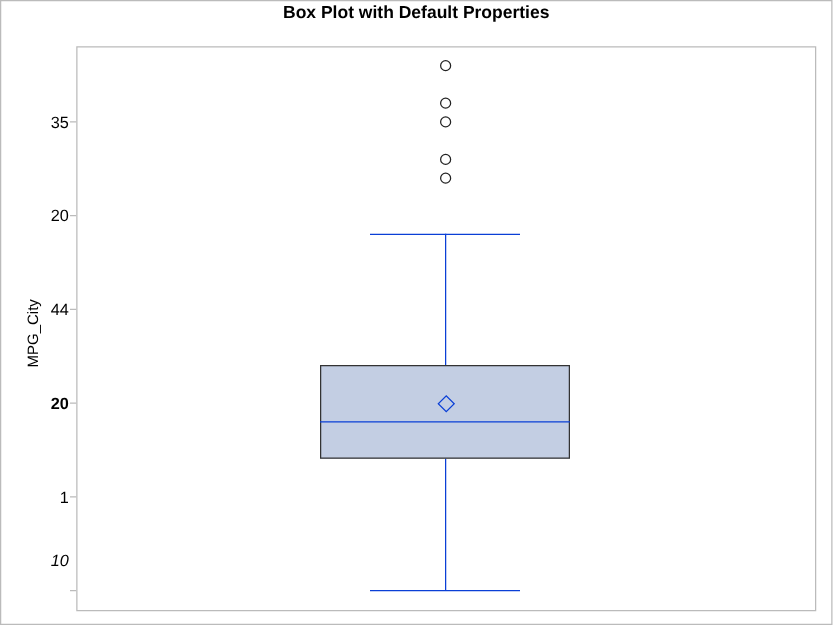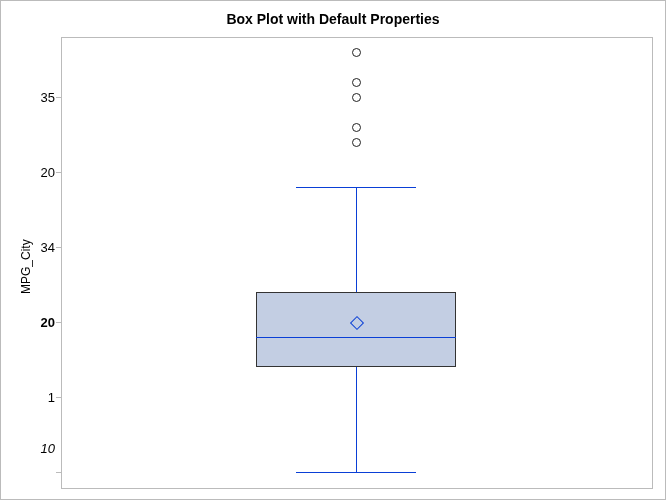--- a/index.html
+++ b/index.html
@@ -16,21 +16,21 @@
     width: 664px;
     height: 498px;
     border: 1px solid #bbb;
     background: #fff;
   }
   .title {
     text-align: center;
     font-size: 14px;
     font-weight: bold;
     color: #000;
-    padding-top: 10px;
+    padding-top: 0;
     height: 22px;
   }
   .plot-frame {
     position: absolute;
     border: 1px solid #bbb;
     background: #fff;
   }
   .ylabel {
     position: absolute;
     transform-origin: 0 0;
@@ -89,21 +89,21 @@
 <div class="outer">
   <div class="title">Box Plot with Default Properties</div>
   <div class="plot-frame" id="plot-frame" style="left: 60px; top: 36px; width: 590px; height: 450px;"></div>
   <div class="ylabel" id="ylabel" style="left: 18px; top: 293px;">MPG_City</div>
 <div class="tick-label" style="left: 30px; top: 440px; width: 24px; font-style: italic;">10</div>
     <div class="tick-line" style="left: 55px; top: 471px; width: 5px; height: 1px;"></div>
     <div class="tick-label" style="left: 30px; top: 389px; width: 24px;">1</div>
     <div class="tick-line" style="left: 55px; top: 396px; width: 5px; height: 1px;"></div>
     <div class="tick-label" style="left: 30px; top: 314px; width: 24px; font-weight: bold;">20</div>
     <div class="tick-line" style="left: 55px; top: 321px; width: 5px; height: 1px;"></div>
-    <div class="tick-label" style="left: 30px; top: 239px; width: 24px;">34</div>
+    <div class="tick-label" style="left: 30px; top: 239px; width: 24px;">44</div>
     <div class="tick-line" style="left: 55px; top: 246px; width: 5px; height: 1px;"></div>
     <div class="tick-label" style="left: 30px; top: 164px; width: 24px;">20</div>
     <div class="tick-line" style="left: 55px; top: 171px; width: 5px; height: 1px;"></div>
     <div class="tick-label" style="left: 30px; top: 89px; width: 24px;">35</div>
     <div class="tick-line" style="left: 55px; top: 96px; width: 5px; height: 1px;"></div>
     <div class="whisker-v" style="left: 355px; top: 186px; height: 285px;"></div>
     <div class="whisker-cap" style="left: 295px; top: 186px; width: 120px;"></div>
     <div class="whisker-cap" style="left: 295px; top: 471px; width: 120px;"></div>
     <div class="box" style="left: 255px; top: 291px; width: 198px; height: 73px; background: rgb(195, 206, 227);"></div>
     <div class="median-line" style="left: 255px; top: 336px; width: 200px;"></div>

